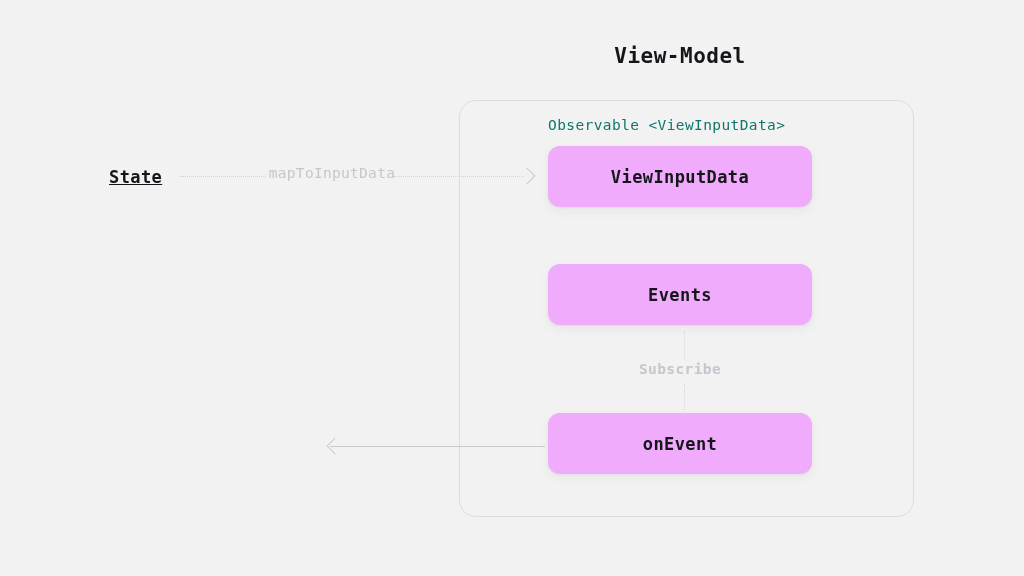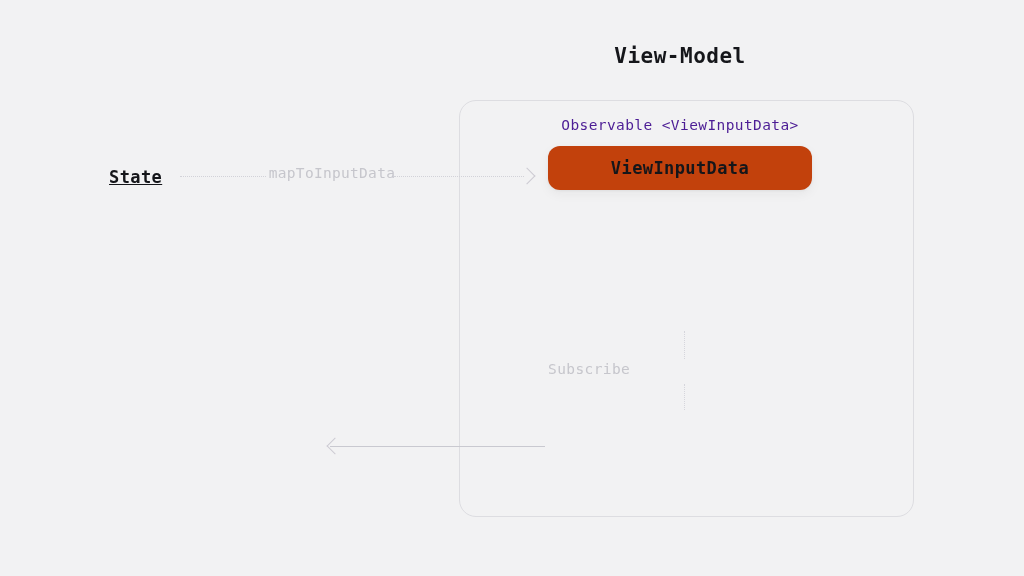--- a/index.html
+++ b/index.html
@@ -44,36 +44,36 @@
     border-radius: 17px;
     background: transparent;
     box-sizing: border-box;
   }
 
   
   .stream-caption {
     position: absolute;
     width: 264px;
     left: 548px;
-    text-align: center;
+    text-align: left;
     font-size: 14.5px;
-    color: #4c1d95;
+    color: #0f766e;
     letter-spacing: 0.4px;
     white-space: nowrap;
   }
   #caption-observable { top: 117px; }
   #caption-publishsubject { top: 235px; }
 
   
   .node-card {
     position: absolute;
     left: 548px;
     width: 264px;
-    height: 44px;
-    background: #c2410c;
+    height: 61px;
+    background: #f0abfc;
     border-radius: 12px;
     box-shadow: 0 1px 3px rgba(30, 30, 40, 0.055),
                 0 4px 12px rgba(30, 30, 40, 0.05);
     display: flex;
     align-items: center;
     justify-content: center;
   }
   .node-card span {
     font-size: 17px;
     font-weight: bold;
@@ -93,24 +93,26 @@
     border-left: 1.6px dotted #d6d6dc;
   }
   #dots-upper { top: 331px; height: 28px; }
   #dots-lower { top: 384px; height: 26px; }
 
   .subscribe-label {
     position: absolute;
     left: 548px;
     width: 264px;
     top: 361px;
+    text-align: center;
     font-size: 14.5px;
     color: #c6c6cc;
     letter-spacing: 0.4px;
     white-space: nowrap;
+    font-weight: bold;
   }
 
   
   .side-label {
     position: absolute;
     font-size: 17px;
     font-weight: bold;
     color: #15161a;
     letter-spacing: 0.4px;
     line-height: 23px;
@@ -185,21 +187,27 @@
 
   <div class="vm-panel"></div>
 
   <div class="stream-caption" id="caption-observable">Observable &lt;ViewInputData&gt;</div>
 
 
   <div class="node-card" id="card-viewinputdata">
     <span>ViewInputData</span>
   </div>
 
-
+  <div class="node-card" id="card-events">
+    <span>Events</span>
+  </div>
+
+  <div class="node-card" id="card-onevent">
+    <span>onEvent</span>
+  </div>
 
   <div class="v-dots" id="dots-upper"></div>
   <div class="subscribe-label">Subscribe</div>
   <div class="v-dots" id="dots-lower"></div>
 
   <div class="side-label" id="label-state">State</div>
 
 
   <div class="map-row">
     <div class="dseg" id="mapseg-left"></div>

